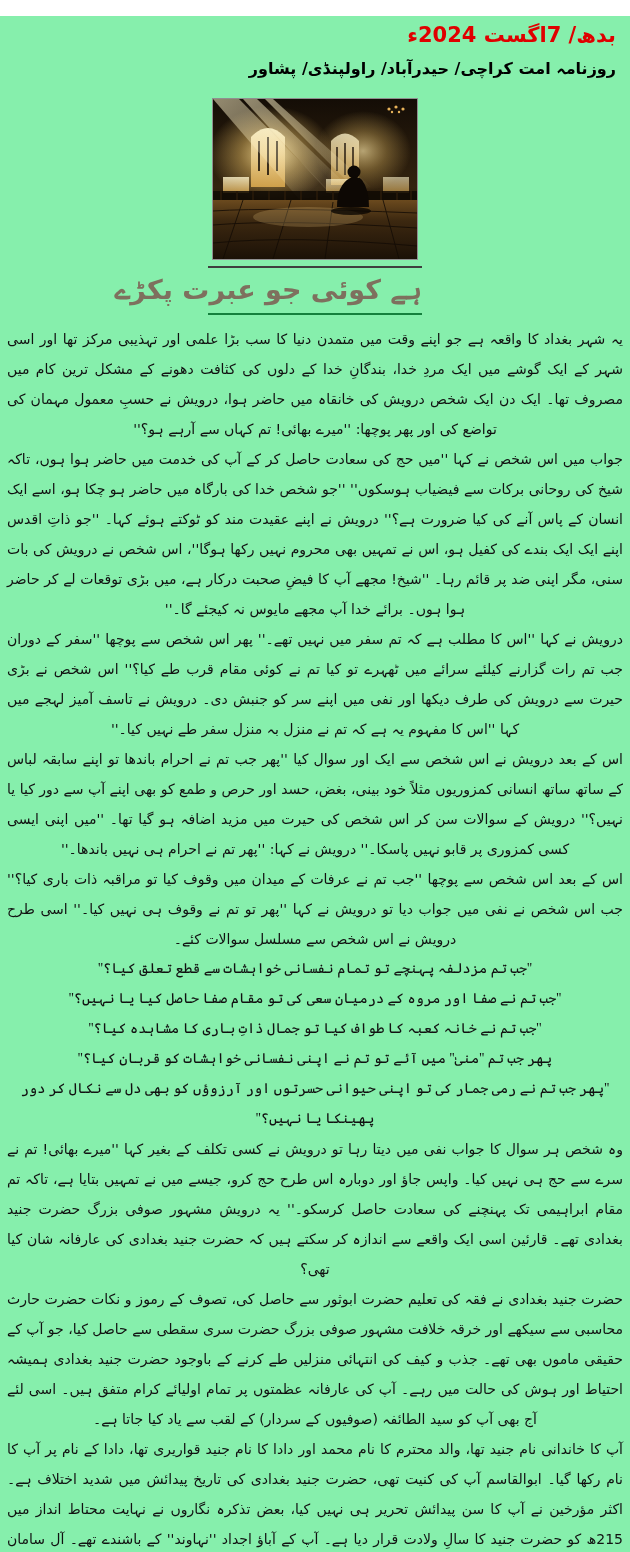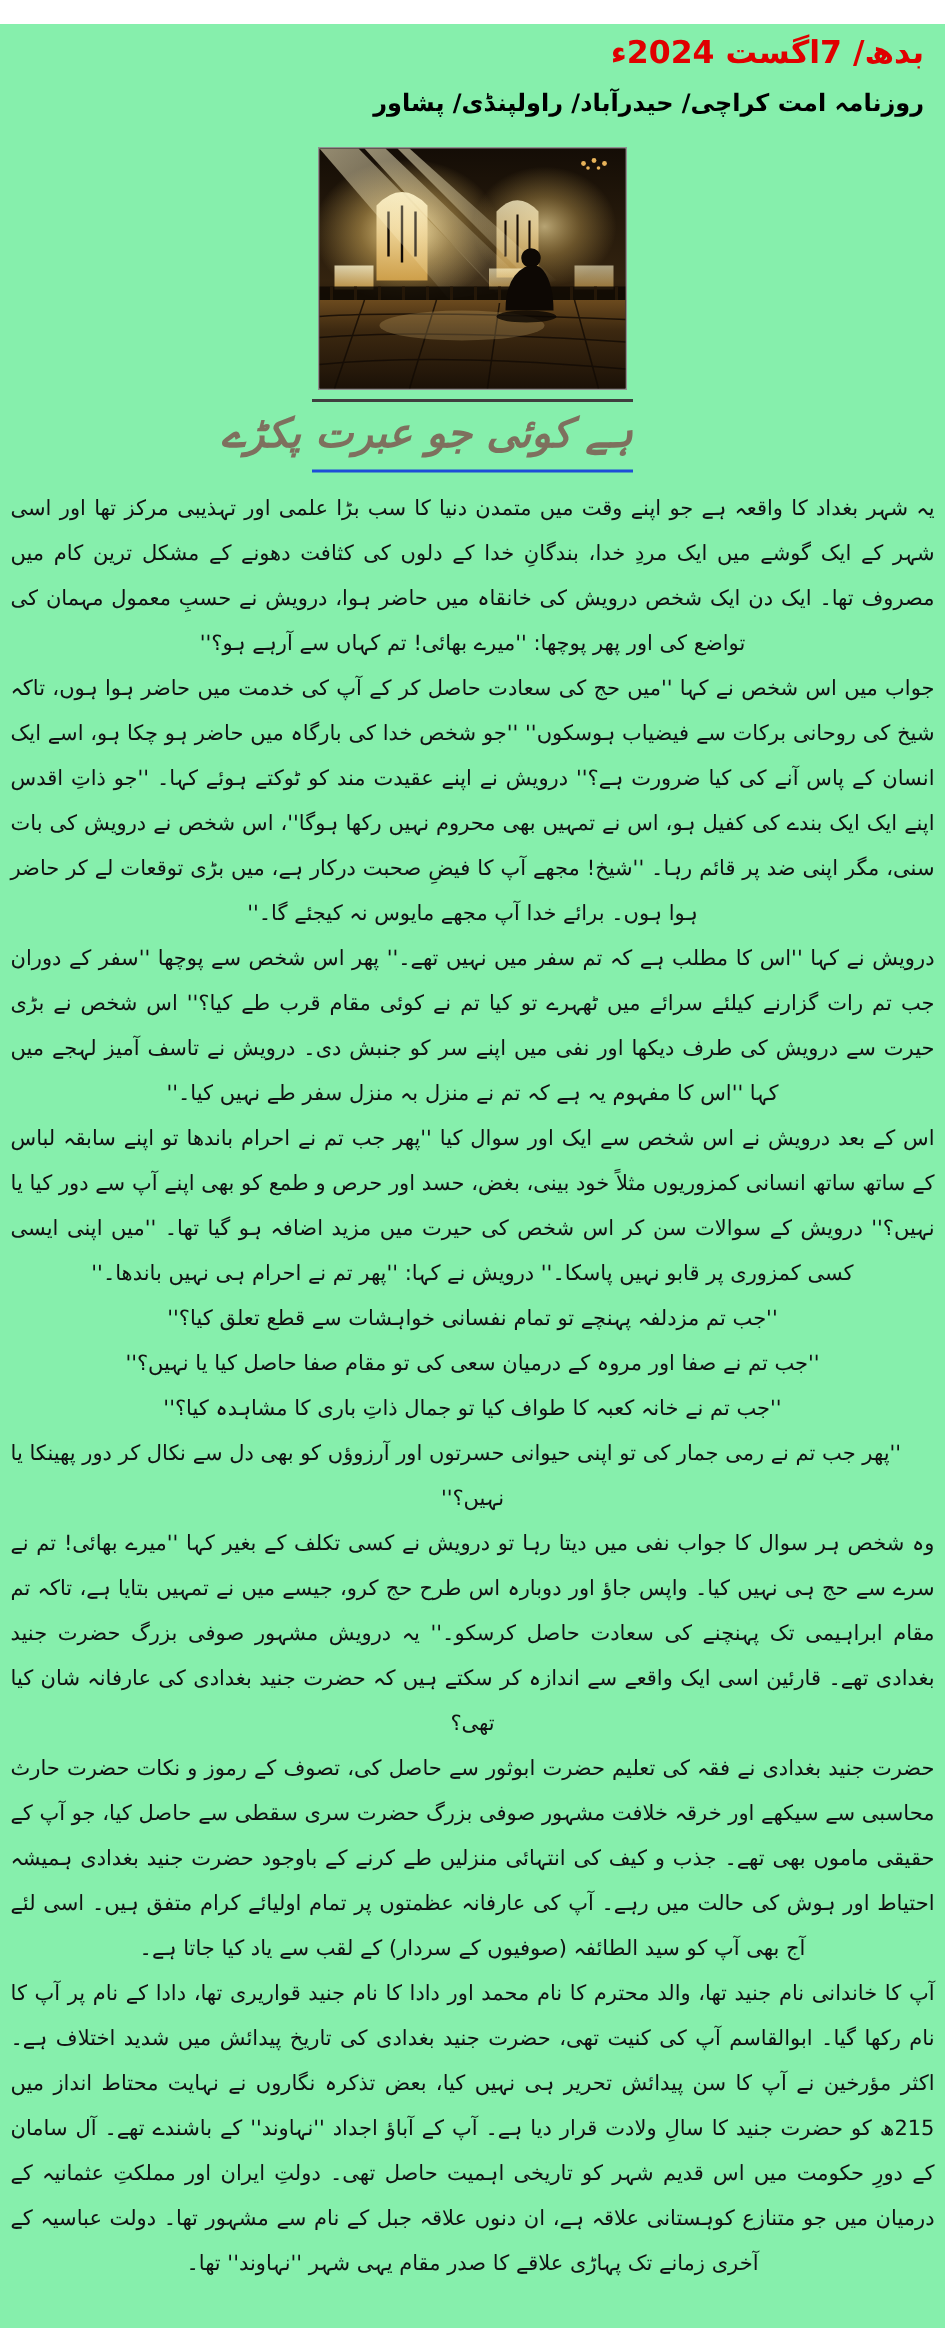--- a/index.html
+++ b/index.html
@@ -25,23 +25,22 @@
   }
   figure.photo{
     display:block;width:204px;height:160px;
     margin:17px auto 0;padding:0;
     border:1px solid #8f8f8f;background:#20150a;
   }
   figure.photo svg{display:block;width:100%;height:100%;}
   .title-block{
     width:214px;margin:6px auto 0;
     border-top:2px solid #3f3f3f;
-    border-bottom:2px solid #1d4ed8;
+    border-bottom:2px solid #15803d;
     padding:5px 0 7px;
-    font-style:italic;
   }
   h1.title{
     margin:0;
     font-size:27px;font-weight:bold;
     color:var(--title-brown,#7e705e);
     letter-spacing:0.5px;
     line-height:1.25;
     white-space:nowrap;
   }
   .part{
@@ -52,22 +51,23 @@
     padding:9px 7px 0;
     font-size:14px;
     line-height:30px;
   }
   .body p{
     margin:0;
     text-align:justify;
     text-align-last:center;
   }
   .body p.q{
-    text-align:left;
+    text-align:center;
     text-align-last:center;
+    font-family:Liberation Serif, serif;
   }
 </style>
 </head>
 <body>
 
 <div class="page">
 
   <div class="masthead">
     <div class="date">بدھ/ 7اگست 2024ء</div>
     <div class="editions">روزنامہ امت کراچی/ حیدرآباد/ راولپنڈی/ پشاور</div>
@@ -167,22 +167,24 @@
   <div class="title-block">
     <h1 class="title">ہے کوئی جو عبرت پکڑے</h1>
   </div>
 
 
   <div class="body">
     <p>یہ شہر بغداد کا واقعہ ہے جو اپنے وقت میں متمدن دنیا کا سب بڑا علمی اور تہذیبی مرکز تھا اور اسی شہر کے ایک گوشے میں ایک مردِ خدا، بندگانِ خدا کے دلوں کی کثافت دھونے کے مشکل ترین کام میں مصروف تھا۔ ایک دن ایک شخص درویش کی خانقاہ میں حاضر ہوا، درویش نے حسبِ معمول مہمان کی تواضع کی اور پھر پوچھا: ''میرے بھائی! تم کہاں سے آرہے ہو؟''</p>
     <p>جواب میں اس شخص نے کہا ''میں حج کی سعادت حاصل کر کے آپ کی خدمت میں حاضر ہوا ہوں، تاکہ شیخ کی روحانی برکات سے فیضیاب ہوسکوں'' ''جو شخص خدا کی بارگاہ میں حاضر ہو چکا ہو، اسے ایک انسان کے پاس آنے کی کیا ضرورت ہے؟'' درویش نے اپنے عقیدت مند کو ٹوکتے ہوئے کہا۔ ''جو ذاتِ اقدس اپنے ایک ایک بندے کی کفیل ہو، اس نے تمہیں بھی محروم نہیں رکھا ہوگا''، اس شخص نے درویش کی بات سنی، مگر اپنی ضد پر قائم رہا۔ ''شیخ! مجھے آپ کا فیضِ صحبت درکار ہے، میں بڑی توقعات لے کر حاضر ہوا ہوں۔ برائے خدا آپ مجھے مایوس نہ کیجئے گا۔''</p>
     <p>درویش نے کہا ''اس کا مطلب ہے کہ تم سفر میں نہیں تھے۔'' پھر اس شخص سے پوچھا ''سفر کے دوران جب تم رات گزارنے کیلئے سرائے میں ٹھہرے تو کیا تم نے کوئی مقام قرب طے کیا؟'' اس شخص نے بڑی حیرت سے درویش کی طرف دیکھا اور نفی میں اپنے سر کو جنبش دی۔ درویش نے تاسف آمیز لہجے میں کہا ''اس کا مفہوم یہ ہے کہ تم نے منزل بہ منزل سفر طے نہیں کیا۔''</p>
     <p>اس کے بعد درویش نے اس شخص سے ایک اور سوال کیا ''پھر جب تم نے احرام باندھا تو اپنے سابقہ لباس کے ساتھ ساتھ انسانی کمزوریوں مثلاً خود بینی، بغض، حسد اور حرص و طمع کو بھی اپنے آپ سے دور کیا یا نہیں؟'' درویش کے سوالات سن کر اس شخص کی حیرت میں مزید اضافہ ہو گیا تھا۔ ''میں اپنی ایسی کسی کمزوری پر قابو نہیں پاسکا۔'' درویش نے کہا: ''پھر تم نے احرام ہی نہیں باندھا۔''</p>
+    <p>اس کے بعد اس شخص سے پوچھا ''جب تم نے عرفات کے میدان میں وقوف کیا تو مراقبہ ذات باری کیا؟'' جب اس شخص نے نفی میں جواب دیا تو درویش نے کہا ''پھر تو تم نے وقوف ہی نہیں کیا۔'' اسی طرح درویش نے اس شخص سے مسلسل سوالات کئے۔</p>
     <p class="q">''جب تم مزدلفہ پہنچے تو تمام نفسانی خواہشات سے قطع تعلق کیا؟''</p>
     <p class="q">''جب تم نے صفا اور مروہ کے درمیان سعی کی تو مقام صفا حاصل کیا یا نہیں؟''</p>
     <p class="q">''جب تم نے خانہ کعبہ کا طواف کیا تو جمال ذاتِ باری کا مشاہدہ کیا؟''</p>
+    <p class="q">پھر جب تم ''منیٰ'' میں آئے تو تم نے اپنی نفسانی خواہشات کو قربان کیا؟''</p>
     <p class="q">''پھر جب تم نے رمی جمار کی تو اپنی حیوانی حسرتوں اور آرزوؤں کو بھی دل سے نکال کر دور پھینکا یا نہیں؟''</p>
     <p>وہ شخص ہر سوال کا جواب نفی میں دیتا رہا تو درویش نے کسی تکلف کے بغیر کہا ''میرے بھائی! تم نے سرے سے حج ہی نہیں کیا۔ واپس جاؤ اور دوبارہ اس طرح حج کرو، جیسے میں نے تمہیں بتایا ہے، تاکہ تم مقام ابراہیمی تک پہنچنے کی سعادت حاصل کرسکو۔'' یہ درویش مشہور صوفی بزرگ حضرت جنید بغدادی تھے۔ قارئین اسی ایک واقعے سے اندازہ کر سکتے ہیں کہ حضرت جنید بغدادی کی عارفانہ شان کیا تھی؟</p>
     <p>حضرت جنید بغدادی نے فقہ کی تعلیم حضرت ابوثور سے حاصل کی، تصوف کے رموز و نکات حضرت حارث محاسبی سے سیکھے اور خرقہ خلافت مشہور صوفی بزرگ حضرت سری سقطی سے حاصل کیا، جو آپ کے حقیقی ماموں بھی تھے۔ جذب و کیف کی انتہائی منزلیں طے کرنے کے باوجود حضرت جنید بغدادی ہمیشہ احتیاط اور ہوش کی حالت میں رہے۔ آپ کی عارفانہ عظمتوں پر تمام اولیائے کرام متفق ہیں۔ اسی لئے آج بھی آپ کو سید الطائفہ (صوفیوں کے سردار) کے لقب سے یاد کیا جاتا ہے۔</p>
     <p>آپ کا خاندانی نام جنید تھا، والد محترم کا نام محمد اور دادا کا نام جنید قواریری تھا، دادا کے نام پر آپ کا نام رکھا گیا۔ ابوالقاسم آپ کی کنیت تھی، حضرت جنید بغدادی کی تاریخ پیدائش میں شدید اختلاف ہے۔ اکثر مؤرخین نے آپ کا سن پیدائش تحریر ہی نہیں کیا، بعض تذکرہ نگاروں نے نہایت محتاط انداز میں 215ھ کو حضرت جنید کا سالِ ولادت قرار دیا ہے۔ آپ کے آباؤ اجداد ''نہاوند'' کے باشندے تھے۔ آل سامان کے دورِ حکومت میں اس قدیم شہر کو تاریخی اہمیت حاصل تھی۔ دولتِ ایران اور مملکتِ عثمانیہ کے درمیان میں جو متنازع کوہستانی علاقہ ہے، ان دنوں علاقہ جبل کے نام سے مشہور تھا۔ دولت عباسیہ کے آخری زمانے تک پہاڑی علاقے کا صدر مقام یہی شہر ''نہاوند'' تھا۔</p>
   </div>
 
 </div>
 
 </body></html>

